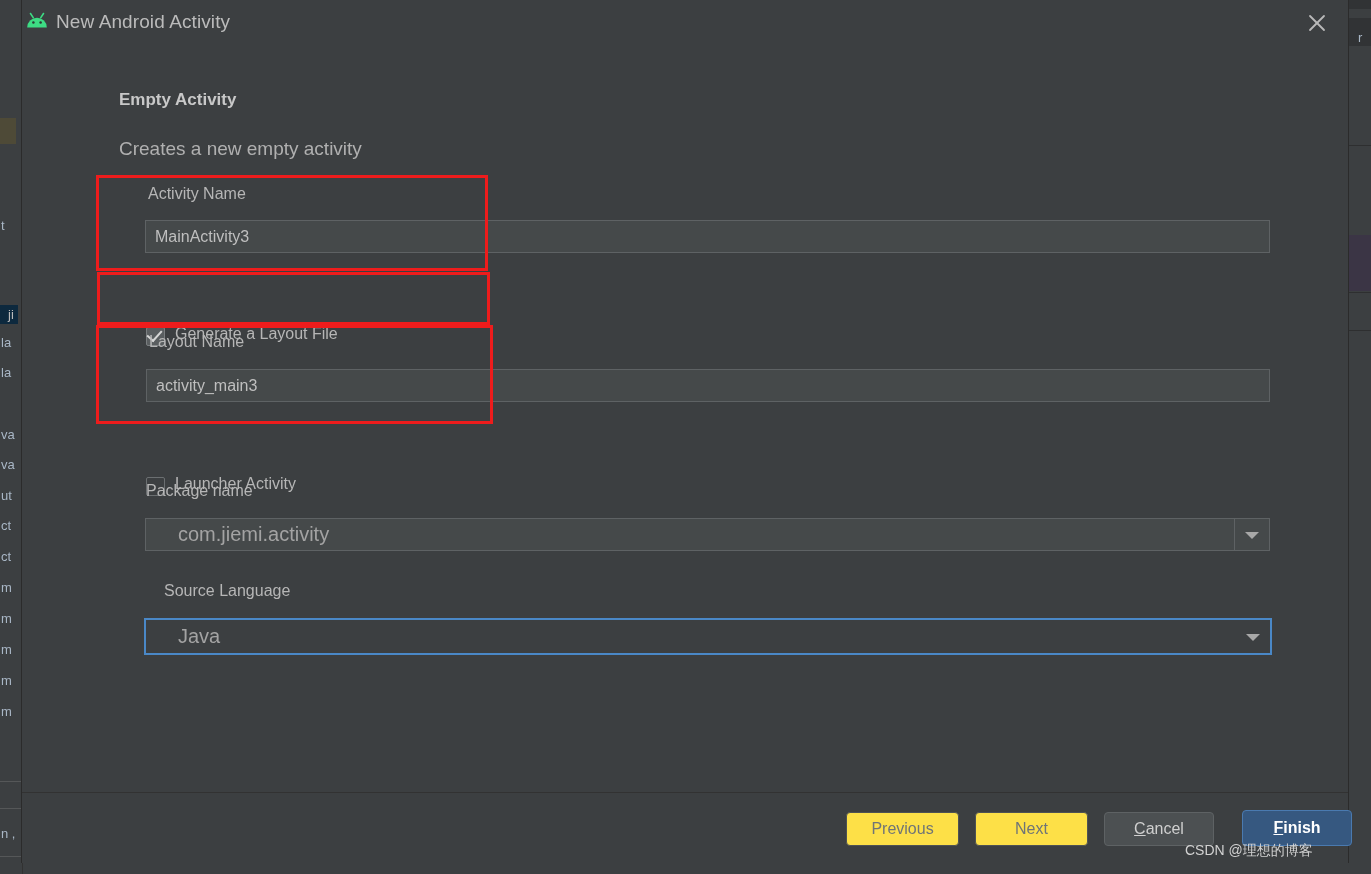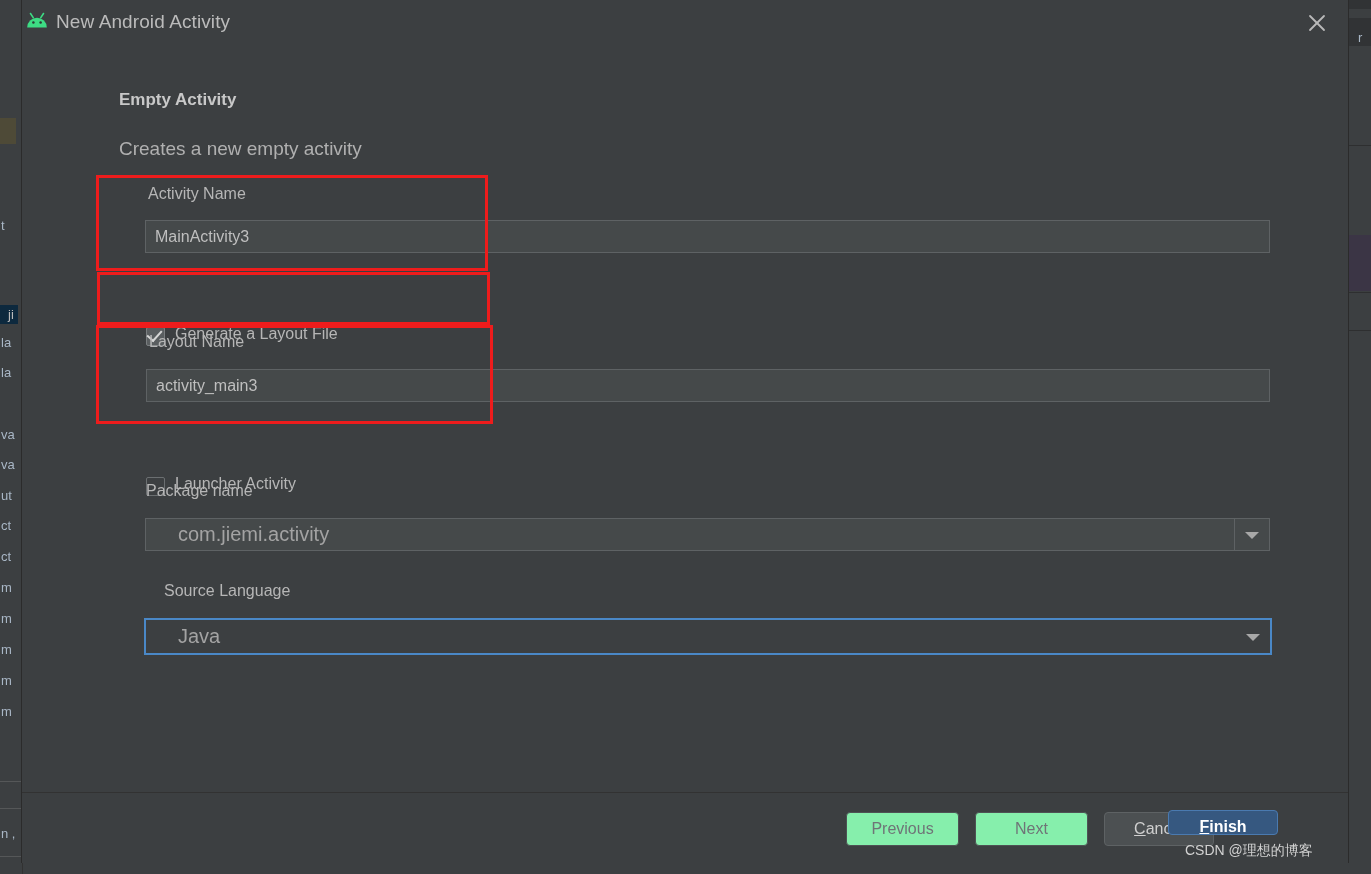--- a/index.html
+++ b/index.html
@@ -277,21 +277,21 @@
     height: 70px;
     border-top: 1px solid #323232;
     background: #3c3f41;
   }
   .btn {
     position: absolute;
     box-sizing: border-box;
     height: 34px;
     border-radius: 4px;
     border: 1px solid #5e6264;
-    background: #86efac;
+    background: #fde047;
     color: #bfbfbf;
     font-size: 16px;
     font-family: "Liberation Sans", "DejaVu Sans", sans-serif;
     text-align: center;
     line-height: 32px;
     padding: 0;
   }
   .btn.disabled { color: #6f7477; border-color: #4e5254; }
   .btn.secondary { background: #4c5052; border-color: #5e6264; color: #cfcfcf; }
   .btn.primary {
@@ -420,17 +420,17 @@
     <div class="annot" style="left:74px; top:129px; width:392px; height:96px"></div>
     <div class="annot" style="left:75px; top:226px; width:393px; height:53px"></div>
     <div class="annot" style="left:74px; top:279px; width:397px; height:99px"></div>
 
   </div>
 
   <div id="bottombar">
     <button class="btn disabled" style="left:824px; top:19px; width:113px">Previous</button>
     <button class="btn disabled" style="left:953px; top:19px; width:113px">Next</button>
     <button class="btn secondary" style="left:1082px; top:19px; width:110px"><u>C</u><span>ancel</span></button>
-    <button class="btn primary" style="left:1146px; top:17px; width:110px; height:25px"><u>F</u><span>inish</span></button>
+    <button class="btn primary" style="left:1220px; top:17px; width:110px; height:36px"><u>F</u><span>inish</span></button>
   </div>
 </div>
 
 <div id="watermark">CSDN @理想的博客</div>
 
 </body></html>

